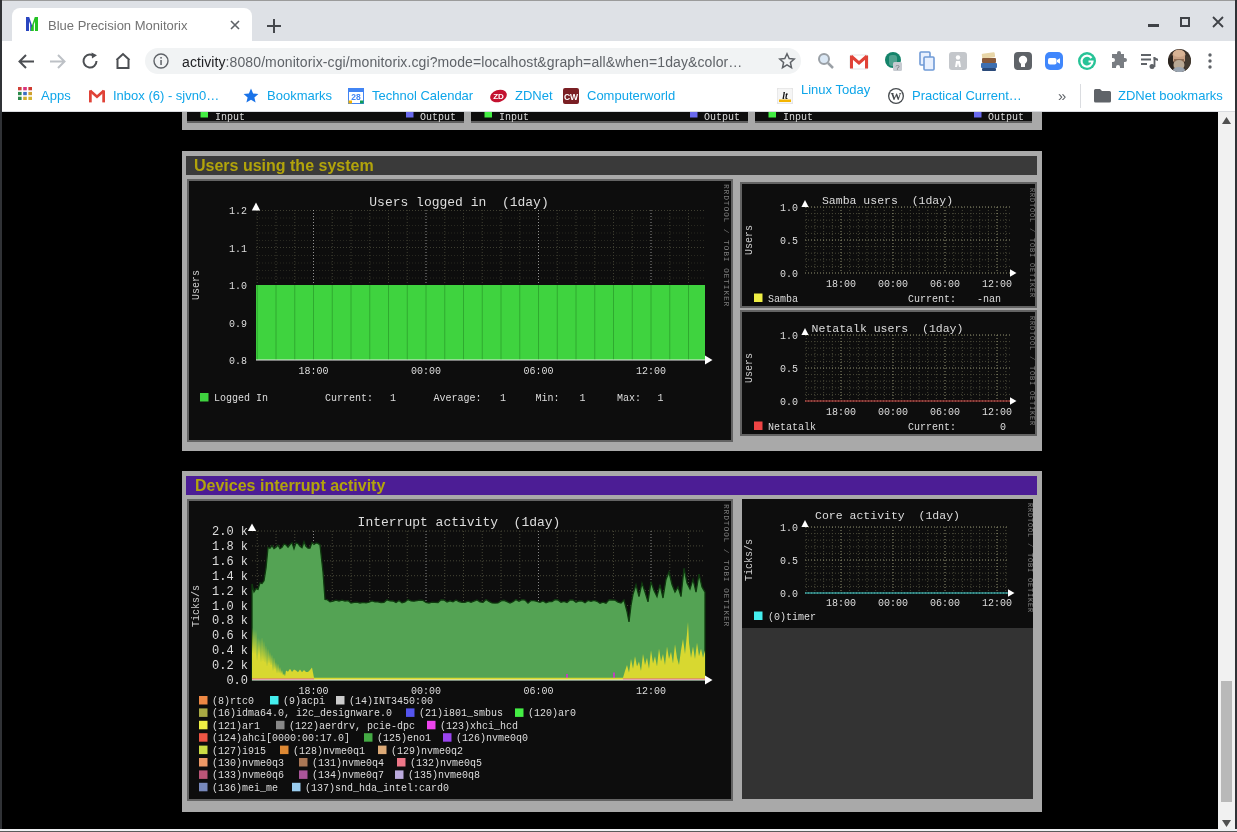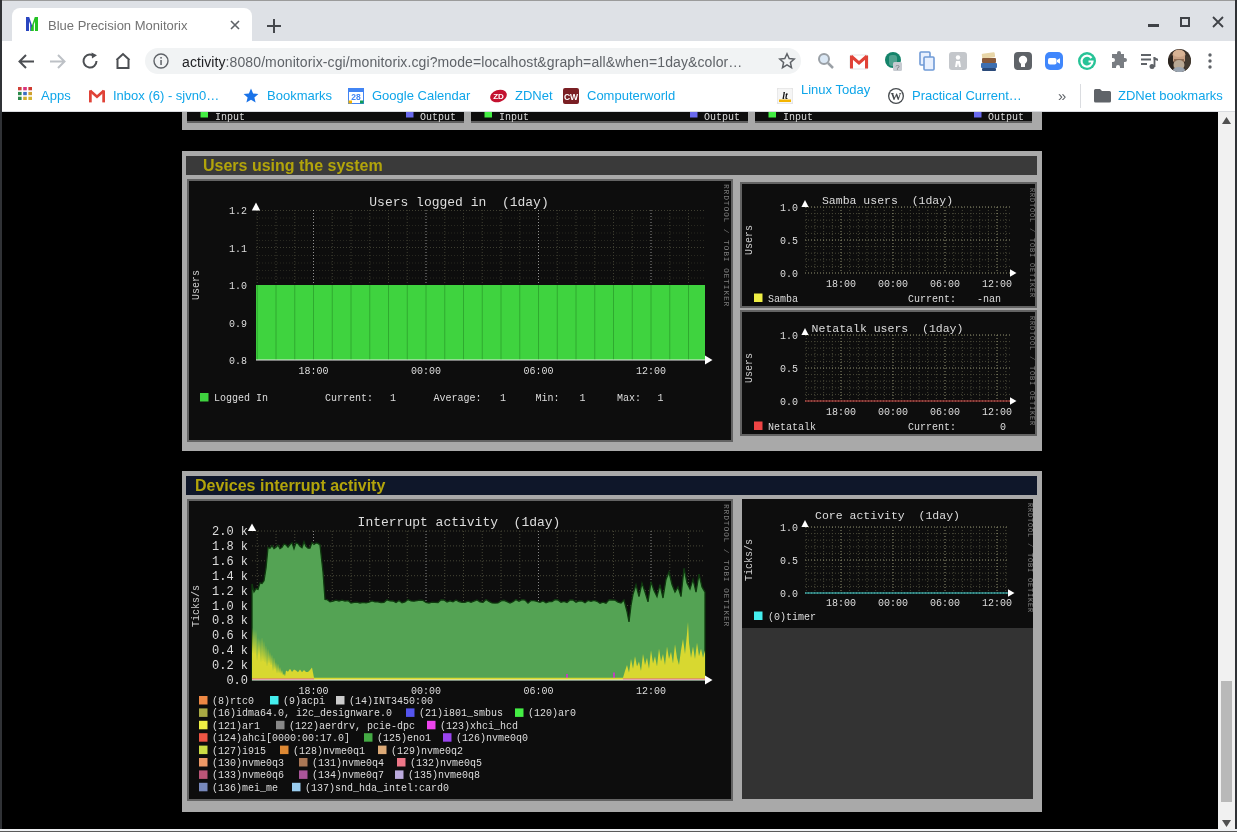--- a/index.html
+++ b/index.html
@@ -191,21 +191,21 @@
 </svg>
 <div class="abs bktext" style="left:267px;top:89px">Bookmarks</div>
 
 <svg class="abs" style="left:348px;top:88px" width="16" height="16" viewBox="0 0 16 16">
   <rect x="0.5" y="0.5" width="15" height="15" fill="#fff" stroke="#4285f4"></rect>
   <rect x="0.5" y="0.5" width="15" height="3.5" fill="#4285f4"></rect>
   <rect x="0.5" y="12.5" width="3.5" height="3" fill="#f4b400"></rect>
   <rect x="12" y="12.5" width="3.5" height="3" fill="#0f9d58"></rect>
   <text x="8" y="12" fill="#4285f4" text-anchor="middle" style="font:bold 8.5px &quot;Liberation Sans&quot;,sans-serif">28</text>
 </svg>
-<div class="abs bktext" style="left:372px;top:89px">Google Calendar</div>
+<div class="abs bktext" style="left:372px;top:89px">Technol Calendar</div>
 
 <svg class="abs" style="left:490px;top:88px" width="17" height="16" viewBox="0 0 17 16">
   <ellipse cx="8.5" cy="8" rx="8.5" ry="6" fill="#c41230" transform="rotate(-18 8.5 8)"></ellipse>
   <text x="8.5" y="11" fill="#fff" text-anchor="middle" style="font:bold 8px &quot;Liberation Sans&quot;,sans-serif">ZD</text>
 </svg>
 <div class="abs bktext" style="left:515px;top:89px">ZDNet</div>
 
 <svg class="abs" style="left:563px;top:88px" width="16" height="16" viewBox="0 0 16 16">
   <rect width="16" height="16" rx="2" fill="#7a1f24"></rect>
   <text x="8" y="11.5" fill="#fff" text-anchor="middle" style="font:bold 8.5px &quot;Liberation Sans&quot;,sans-serif">CW</text>
@@ -265,21 +265,21 @@
 </svg>
 <div class="abs" style="left:755px;top:112px;width:277px;height:11px;background:#0d0d0d;border-bottom:2px solid #606060"></div>
 <svg class="abs" style="left:755px;top:112px" width="277" height="11" viewBox="0 0 277 11">
   <rect x="13.5" y="-2" width="7.5" height="7.5" fill="#44ee44"></rect>
   <text x="28" y="7.8" font-size="10" fill="#ddd">Input</text>
   <rect x="219" y="-2" width="7.5" height="7.5" fill="#6a6aee"></rect>
   <text x="233" y="7.8" font-size="10" fill="#ddd">Output</text>
 </svg>
 
 <div class="abs" style="left:182px;top:151px;width:860px;height:300px;background:#a9a9a9"></div>
-<div class="abs" style="left:186px;top:156px;width:851px;height:19px;background:#3a3a3a;color:#b2a40b;font-weight:bold;font-size:16px;line-height:19px;padding-left:17px">Users using the system</div>
+<div class="abs" style="left:186px;top:156px;width:851px;height:19px;background:#3a3a3a;color:#b2a40b;font-weight:bold;font-size:16px;line-height:19px;padding-left:8px">Users using the system</div>
 
 <div class="gframe" style="left:187px;top:179px;width:546px;height:263px"></div>
 <svg class="abs" style="left:189px;top:181px" width="542" height="259" viewBox="0 0 542 259">
   <rect width="542" height="259" fill="#0d0d0d"></rect>
   <text x="270" y="25" font-size="13" fill="#ddd" text-anchor="middle">Users logged in&nbsp;&nbsp;(1day)</text>
   <g stroke="#9a9a74" stroke-width="1" stroke-dasharray="1,2" opacity="0.35">
     <path d="M67,29.5 H516 M67,66.5 H516 M67,141.5 H516"></path>
       <path d="M67,37.0 H516 M67,44.5 H516 M67,52.0 H516 M67,59.5 H516 M67,74.5 H516 M67,82.0 H516 M67,89.5 H516 M67,97.0 H516 M67,112.0 H516 M67,119.5 H516 M67,127.0 H516 M67,134.5 H516 M67,149.5 H516 M67,157.0 H516 M67,164.5 H516 M67,172.0 H516" opacity="0.55"></path>
     <path d="M68.25,29 V179 M87.0,29 V179 M105.75,29 V179 M143.25,29 V179 M162.0,29 V179 M180.75,29 V179 M199.5,29 V179 M218.25,29 V179 M255.75,29 V179 M274.5,29 V179 M293.25,29 V179 M312.0,29 V179 M330.75,29 V179 M368.25,29 V179 M387.0,29 V179 M405.75,29 V179 M424.5,29 V179 M443.25,29 V179 M480.75,29 V179 M499.5,29 V179"></path>
   </g>
@@ -388,21 +388,21 @@
   <rect x="12" y="109.5" width="8.5" height="8.5" fill="#ee4444"></rect>
   <g font-size="10" fill="#ddd">
     <text x="26" y="117.5">Netatalk</text>
     <text x="166" y="117.5">Current:</text>
       <text x="258" y="117.5">0</text>
   </g>
   <text transform="translate(288,4) rotate(90)" font-size="7" fill="#7d7d7d" letter-spacing="0.8">RRDTOOL / TOBI OETIKER</text>
 </svg>
 
 <div class="abs" style="left:182px;top:471px;width:860px;height:341px;background:#a9a9a9"></div>
-<div class="abs" style="left:186px;top:476px;width:851px;height:19px;background:#0f172a;color:#b2a40b;font-weight:bold;font-size:16px;line-height:19px;padding-left:9px">Devices interrupt activity</div>
+<div class="abs" style="left:186px;top:476px;width:851px;height:19px;background:#4c1d95;color:#b2a40b;font-weight:bold;font-size:16px;line-height:19px;padding-left:9px">Devices interrupt activity</div>
 
 <div class="gframe" style="left:187px;top:499px;width:546px;height:302px"></div>
 <svg class="abs" style="left:189px;top:501px" width="542" height="298" viewBox="0 0 542 298">
   <rect width="542" height="298" fill="#0d0d0d"></rect>
   <text x="270" y="25" font-size="13" fill="#ddd" text-anchor="middle">Interrupt activity&nbsp;&nbsp;(1day)</text>
   <g stroke="#9a9a74" stroke-width="1" stroke-dasharray="1,2" opacity="0.4">
     <path d="M63,30.0 H516 M63,44.9 H516 M63,59.8 H516 M63,74.7 H516 M63,89.6 H516 M63,104.5 H516 M63,119.4 H516 M63,134.3 H516 M63,149.2 H516 M63,164.1 H516"></path>
     <path d="M68.25,30 V179 M87.0,30 V179 M105.75,30 V179 M143.25,30 V179 M162.0,30 V179 M180.75,30 V179 M199.5,30 V179 M218.25,30 V179 M255.75,30 V179 M274.5,30 V179 M293.25,30 V179 M312.0,30 V179 M330.75,30 V179 M368.25,30 V179 M387.0,30 V179 M405.75,30 V179 M424.5,30 V179 M443.25,30 V179 M480.75,30 V179 M499.5,30 V179"></path>
   </g>
   <g stroke="#e8e8e8" stroke-width="1" stroke-dasharray="1,2" opacity="0.55">

